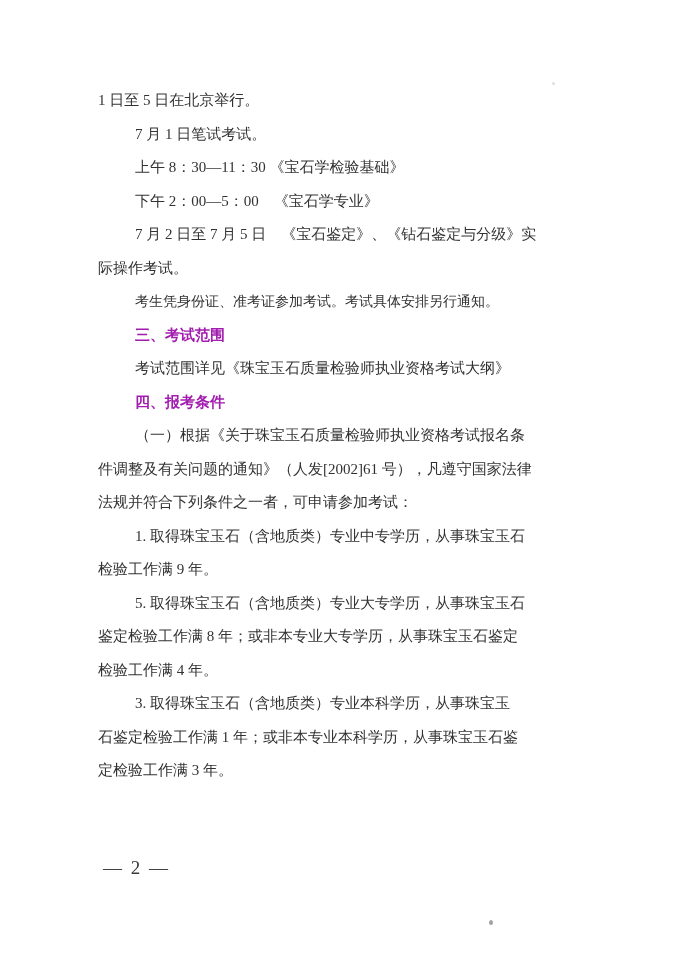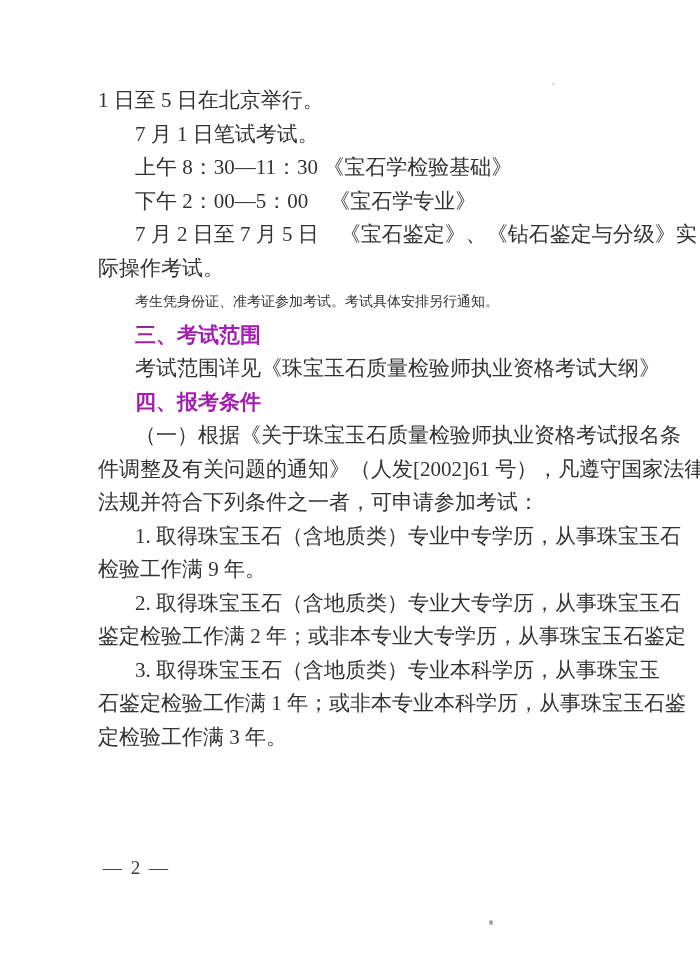--- a/index.html
+++ b/index.html
@@ -19,21 +19,21 @@
   }
   .doc-body {
     position: absolute;
     left: 98px;
     top: 84px;
     width: 540px;
   }
   .line {
     height: 33.5px;
     line-height: 33.5px;
-    font-size: 21px;
+    font-size: 15px;
     letter-spacing: 0px;
     white-space: nowrap;
     color: #323232;
   }
   .line.indent {
     padding-left: 37px;
   }
   .line.small {
     font-size: 14px;
   }
@@ -85,22 +85,23 @@
     <div class="line">际操作考试。</div>
     <div class="line indent small">考生凭身份证、准考证参加考试。考试具体安排另行通知。</div>
     <div class="line indent heading">三、考试范围</div>
     <div class="line indent">考试范围详见《珠宝玉石质量检验师执业资格考试大纲》</div>
     <div class="line indent heading">四、报考条件</div>
     <div class="line indent">（一）根据《关于珠宝玉石质量检验师执业资格考试报名条</div>
     <div class="line">件调整及有关问题的通知》（人发[2002]61 号），凡遵守国家法律</div>
     <div class="line">法规并符合下列条件之一者，可申请参加考试：</div>
     <div class="line indent">1. 取得珠宝玉石（含地质类）专业中专学历，从事珠宝玉石</div>
     <div class="line">检验工作满 9 年。</div>
-    <div class="line indent">2. 取得珠宝玉石（含地质类）专业大专学历，从事珠宝玉石</div>
-    <div class="line">鉴定检验工作满 2 年；或非本专业大专学历，从事珠宝玉石鉴定</div>
+    <div class="line indent">5. 取得珠宝玉石（含地质类）专业大专学历，从事珠宝玉石</div>
+    <div class="line">鉴定检验工作满 8 年；或非本专业大专学历，从事珠宝玉石鉴定</div>
+    <div class="line">检验工作满 4 年。</div>
     <div class="line indent">3. 取得珠宝玉石（含地质类）专业本科学历，从事珠宝玉</div>
     <div class="line">石鉴定检验工作满 1 年；或非本专业本科学历，从事珠宝玉石鉴</div>
     <div class="line">定检验工作满 3 年。</div>
   </div>
 
   <div class="page-number">— 2 —</div>
 
   <div class="speck speck-1"></div>
   <div class="speck speck-2"></div>
 </div>

